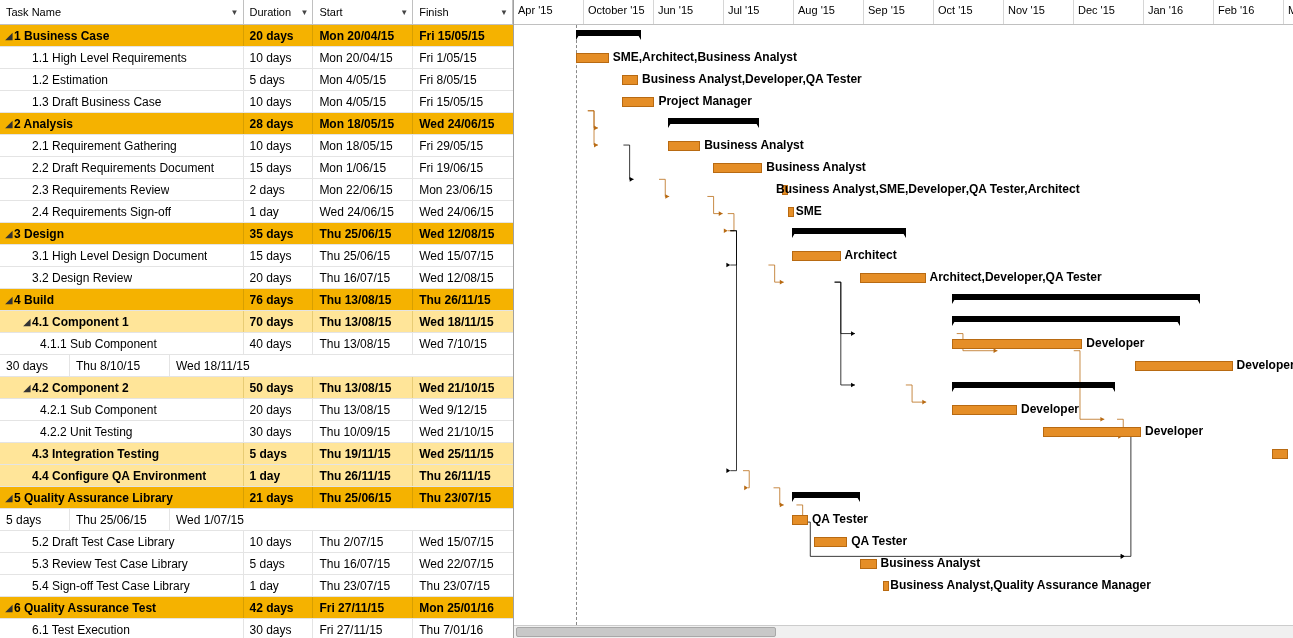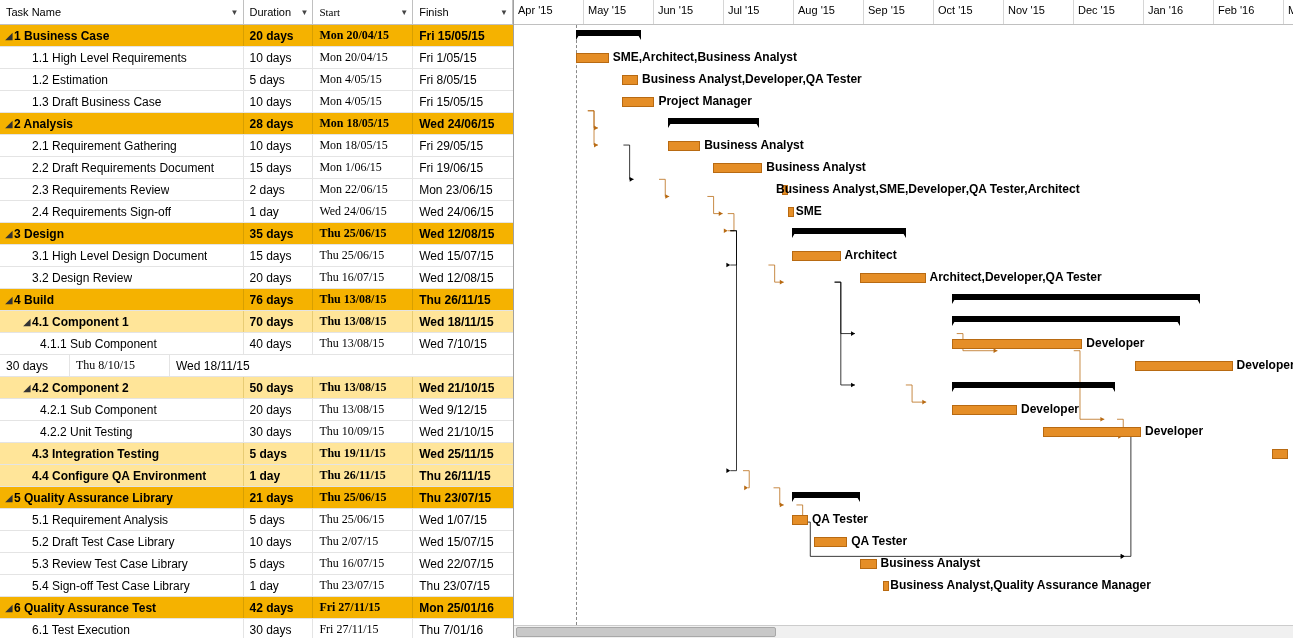--- a/index.html
+++ b/index.html
@@ -42,21 +42,21 @@
     border-right: 1px solid #c0c0c0;
     background: #fff;
   }
   .hcell .drop {
     font-size: 8px;
     color: #444;
     padding-left: 4px;
   }
   .col-task   { width: 244px; }
   .col-dur    { width: 70px;  }
-  .col-start  { width: 100px; font-family: Liberation Serif, serif; }
+  .col-start  { width: 100px; }
   .col-finish { width: 100px; border-right: none; }
 
   .grid-body {
     flex: 1;
     overflow: hidden;
   }
   .row {
     display: flex;
     height: 22px;
     border-bottom: 1px solid #e4e4e4;
@@ -460,26 +460,20 @@
             <div class="task-inner indent0">
               <span class="toggle">◢</span>
               <span class="task-label">5 Quality Assurance Library</span>
             </div>
           </div>
           <div class="cell col-dur">21 days</div>
           <div class="cell col-start">Thu 25/06/15</div>
           <div class="cell col-finish">Thu 23/07/15</div>
         </div>
         <div class="row">
-          <div class="cell col-task">
-            <div class="task-inner indent1">
-              <span class="toggle"></span>
-              <span class="task-label">5.1 Requirement Analysis</span>
-            </div>
-          </div>
           <div class="cell col-dur">5 days</div>
           <div class="cell col-start">Thu 25/06/15</div>
           <div class="cell col-finish">Wed 1/07/15</div>
         </div>
         <div class="row">
           <div class="cell col-task">
             <div class="task-inner indent1">
               <span class="toggle"></span>
               <span class="task-label">5.2 Draft Test Case Library</span>
             </div>
@@ -531,21 +525,21 @@
           <div class="cell col-dur">30 days</div>
           <div class="cell col-start">Fri 27/11/15</div>
           <div class="cell col-finish">Thu 7/01/16</div>
         </div>
       </div>
   </div>
 
   <div class="gantt">
     <div class="timescale" id="timescale">
         <div class="tcell">Apr '15</div>
-        <div class="tcell">May '15</div>
+        <div class="tcell">October '15</div>
         <div class="tcell">Jun '15</div>
         <div class="tcell">Jul '15</div>
         <div class="tcell">Aug '15</div>
         <div class="tcell">Sep '15</div>
         <div class="tcell">Oct '15</div>
         <div class="tcell">Nov '15</div>
         <div class="tcell">Dec '15</div>
         <div class="tcell">Jan '16</div>
         <div class="tcell">Feb '16</div>
         <div class="tcell">M</div>

